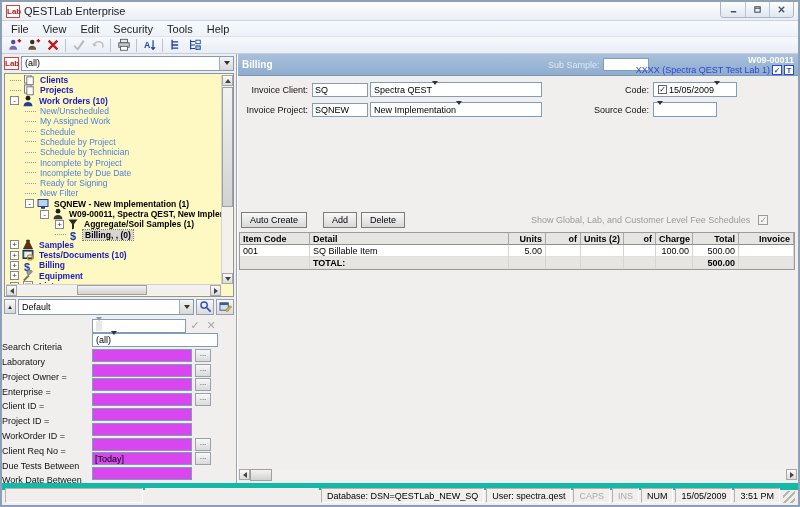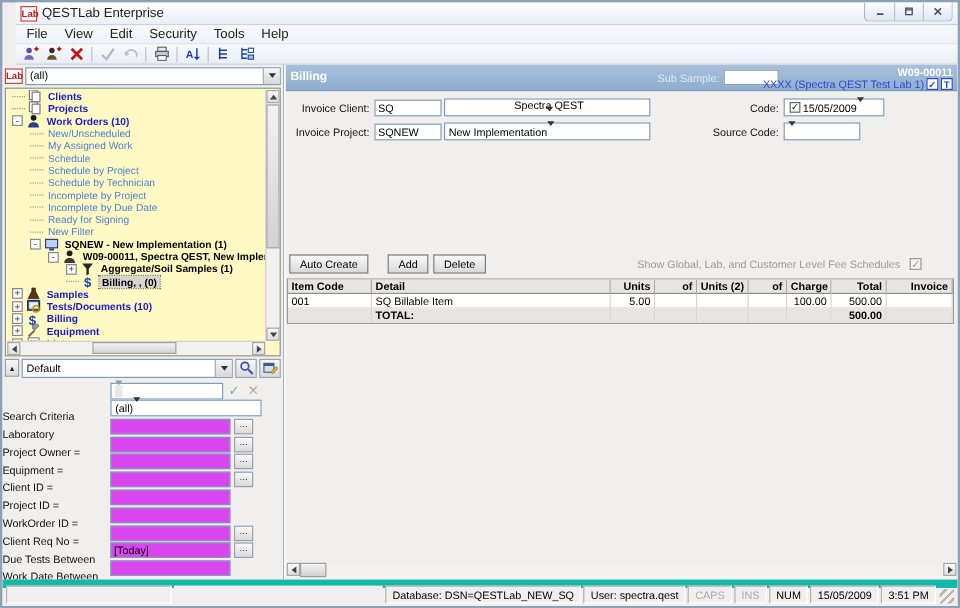--- a/index.html
+++ b/index.html
@@ -1,18 +1,18 @@
 <!DOCTYPE html>
 <html><head>
 <meta charset="utf-8">
 <style>
   html,body{margin:0;padding:0;background:#c8d4e2;font-family:"Liberation Sans",sans-serif;}
   *{box-sizing:border-box;}
   .window{position:relative;width:800px;height:507px;background:#f0efed;
-    border:2px solid #8ea0b6;outline:1px solid #5a6b80;box-shadow:inset 0 0 0 1px #e9eef5;overflow:hidden;padding-left:11px;}
+    border:2px solid #8ea0b6;outline:1px solid #5a6b80;box-shadow:inset 0 0 0 1px #e9eef5;overflow:hidden;}
   
   .titlebar{height:19px;display:flex;align-items:center;padding:1px 4px;
     background:linear-gradient(#fdfdfe,#e9eff7);border-bottom:1px solid #c9d3e0;}
   .app-icon{width:14px;height:13px;background:#fff;border:1px solid #c44;color:#c41a1a;
     font-size:8px;font-weight:bold;line-height:11px;text-align:center;margin-right:4px;}
   .app-title{font-size:11px;color:#1c1c1c;flex:1;}
   .winbtns{display:flex;border:1px solid #aab6c5;border-top:none;border-radius:0 0 4px 4px;overflow:hidden;margin-top:-3px;}
   .winbtn{width:24px;height:15px;background:linear-gradient(#fcfdfe,#dfe7f0);border-left:1px solid #b9c4d2;
     display:flex;align-items:center;justify-content:center;cursor:default;}
   .winbtn:first-child{border-left:none;}
@@ -453,21 +453,21 @@
               <span>(all)</span>
               <span class="arrowbtn"><span class="tri-down"></span></span>
             </div>
           </div>
           <div class="srow">
             <span class="slabel">Project Owner =</span>
             <input class="sinput" style="">
             <span class="dotbtn">...</span>
           </div>
           <div class="srow">
-            <span class="slabel">Equipment =</span>
+            <span class="slabel">Enterprise =</span>
             <input class="sinput" style="">
             <span class="dotbtn">...</span>
           </div>
           <div class="srow">
             <span class="slabel">Client ID =</span>
             <input class="sinput" style="">
             <span class="dotbtn">...</span>
           </div>
           <div class="srow">
             <span class="slabel">Project ID =</span>
@@ -513,21 +513,21 @@
             <span class="tinybox">✓</span>
             <span class="tinybox">T</span>
           </div>
         </div>
       </div>
 
       <div class="formarea" style="height:180px;">
         <div class="frow" style="top:6px;left:6px;">
           <span class="flabel" style="width:68px;">Invoice Client:</span>
           <input class="finput" style="width: 56px;" value="SQ">
-          <div class="fcombo" style="width:172px;margin-left:2px;flex-direction:column;">
+          <div class="fcombo" style="width:172px;margin-left:2px;">
             <span>Spectra QEST</span>
             <span class="arrowbtn"><span class="tri-down"></span></span>
           </div>
         </div>
         <div class="frow" style="top:6px;left:345px;">
           <span class="flabel" style="width:70px;">Code:</span>
           <div class="fcombo" style="width:84px;">
             <span class="chk">✓</span>
             <span>15/05/2009</span>
             <span class="arrowbtn"><span class="tri-down"></span></span>

